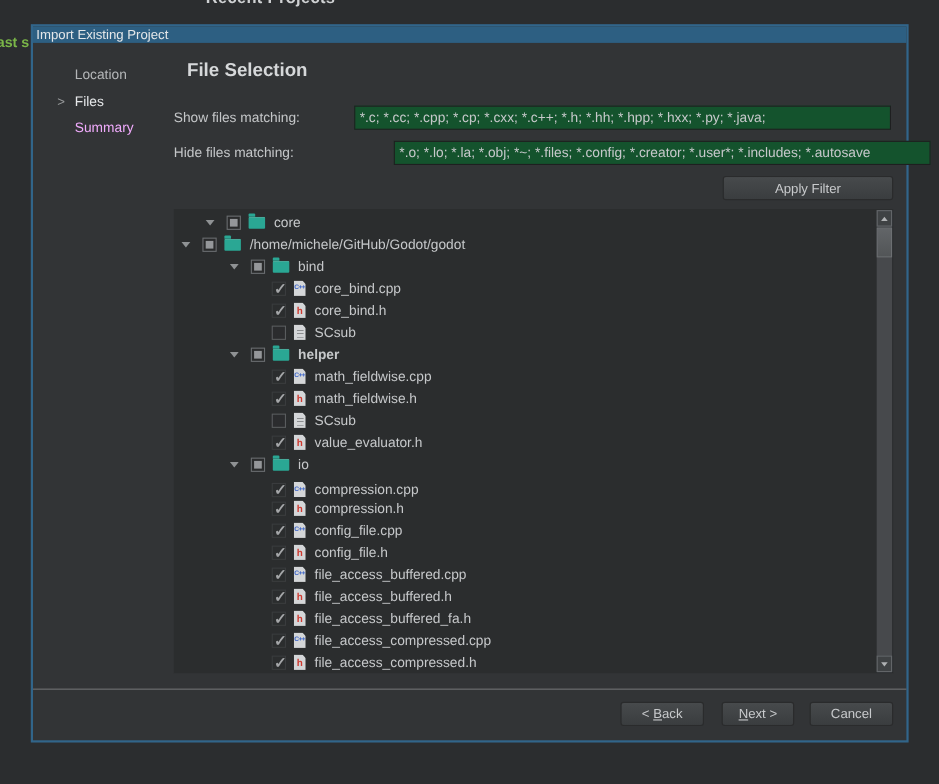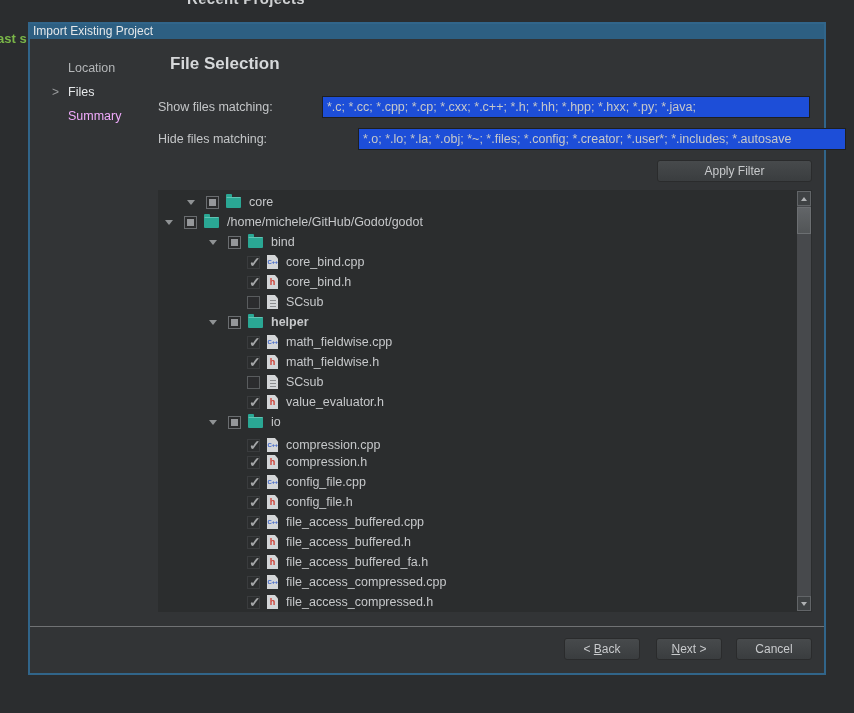--- a/index.html
+++ b/index.html
@@ -27,21 +27,21 @@
   .step .chev{position:absolute;left:-16px;top:0;color:#9a9c9e;font-size:12px;}
   .step-location{top:36px;color:#b4b6b8;}
   .step-files{top:60px;color:#e6e8ea;}
   .step-summary{top:84px;color:#f0abfc;}
 
   .heading{position:absolute;left:140px;top:30px;font-size:17px;font-weight:bold;color:#d6d8da;}
 
   .flabel{position:absolute;left:128px;font-size:12.5px;color:#c4c6c8;height:15px;line-height:15px;}
   .lbl-show{top:76px;}
   .lbl-hide{top:108px;}
-  .filter-input{position:absolute;left:292px;width:488px;height:22px;background:#1d4ed8;border:1px solid #1e1f20;color:#c6c8ca;font-size:12.5px;padding:0 4px;outline:none;}
+  .filter-input{position:absolute;left:292px;width:488px;height:22px;background:#14532d;border:1px solid #1e1f20;color:#c6c8ca;font-size:12.5px;padding:0 4px;outline:none;}
   .inp-show{top:72px;}
   .inp-hide{top:104px;margin-left:36px;}
 
   .btn{background:linear-gradient(#474a4c,#3a3d3f);border:1px solid #2a2b2c;border-radius:3px;color:#c8cacc;font-size:12px;text-align:center;cursor:default;}
   .apply-btn{position:absolute;left:627px;top:136px;width:155px;height:22px;line-height:20px;}
 
   
   .tree{position:absolute;left:128px;top:166px;width:654px;height:422px;background:#2b2d2e;overflow:hidden;}
   .tree-rows{position:absolute;left:0;top:2px;right:15px;}
   .trow{display:flex;align-items:center;height:20px;font-size:12.5px;color:#c6c8ca;white-space:nowrap;}

